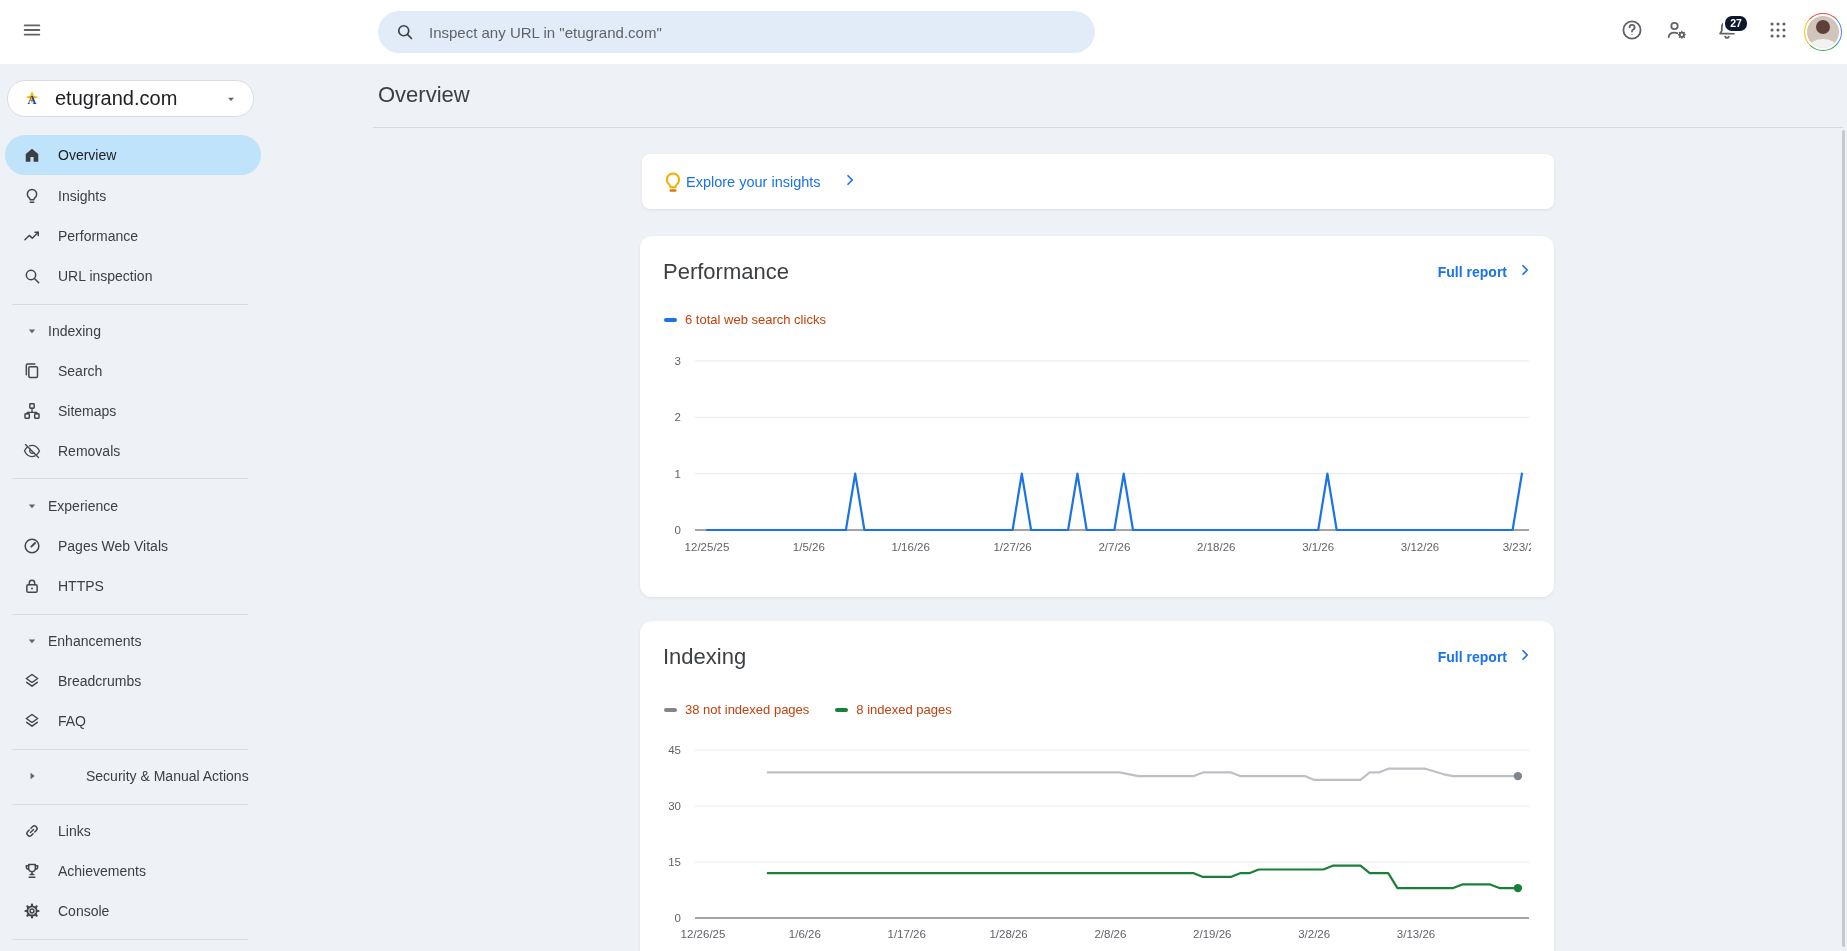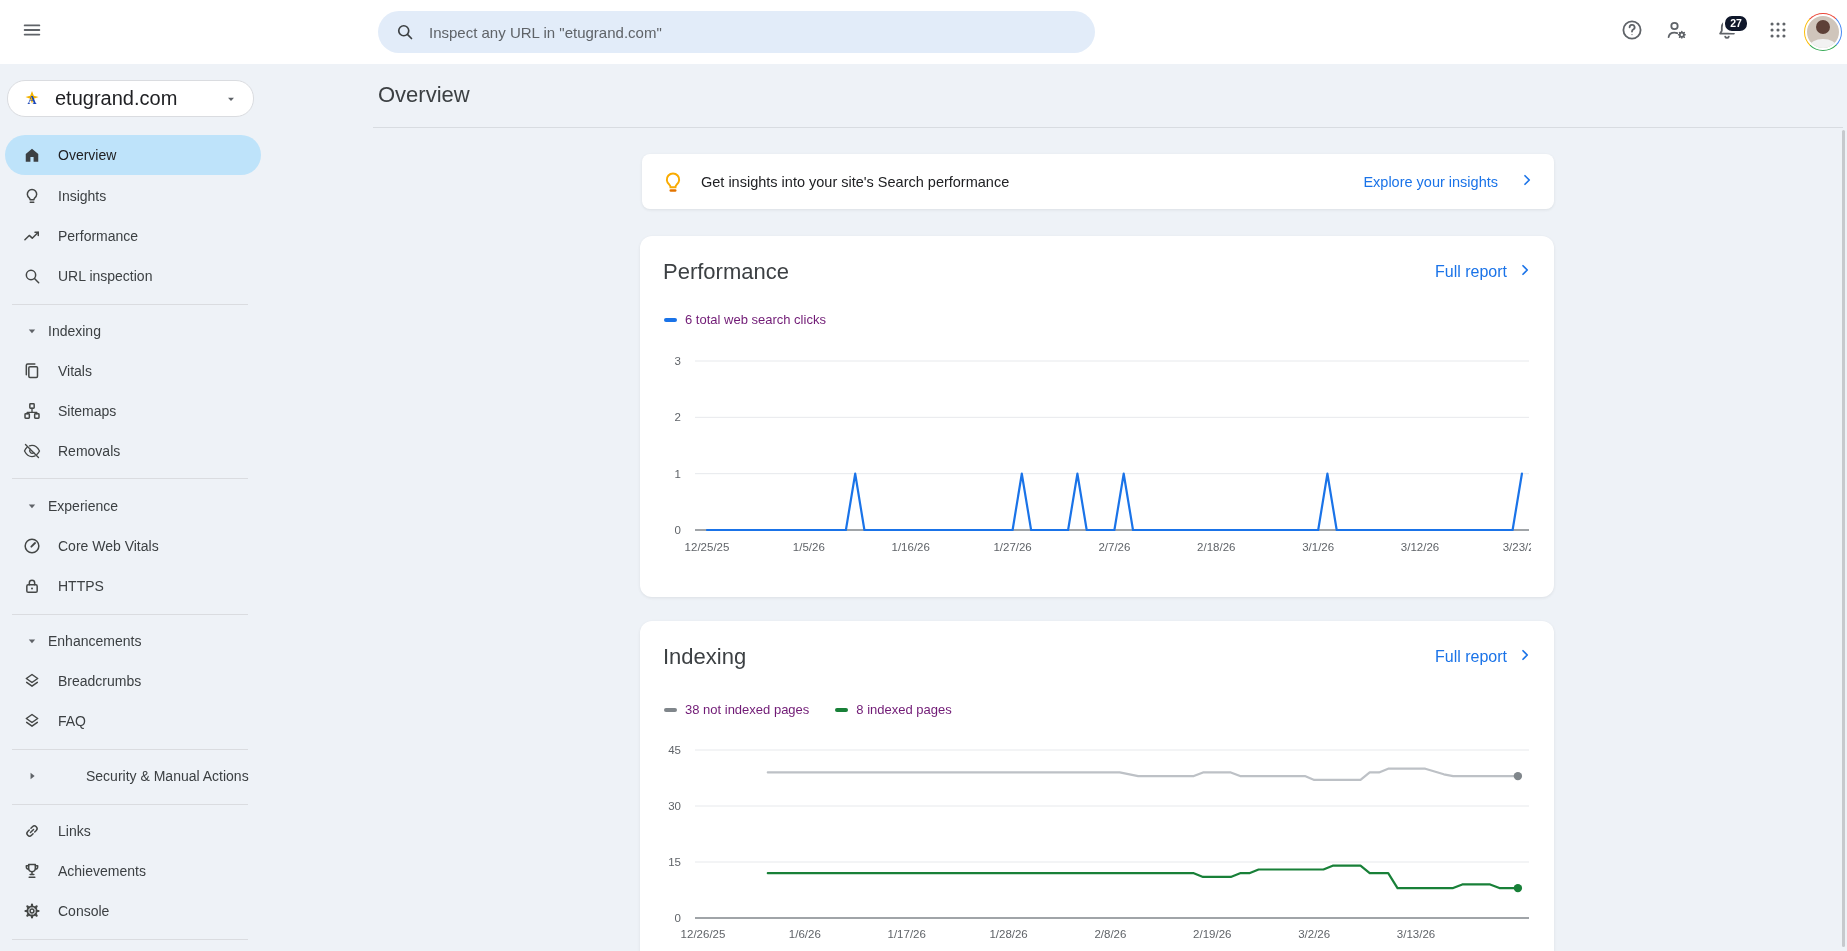--- a/index.html
+++ b/index.html
@@ -48,27 +48,27 @@
     box-shadow:0 1px 3px rgba(60,64,67,.10);display:flex;align-items:center;}
   .banner .bulb{margin-left:18px;display:flex;}
   .banner .btxt{margin-left:15px;font-size:14.5px;color:#202124;flex:1;}
   .banner .action{display:flex;align-items:center;gap:20px;margin-right:18px;cursor:pointer;}
   .banner .action .atxt{font-size:14.5px;font-weight:500;color:#1a73e8;}
   .card{position:absolute;left:640px;width:914px;background:#fff;border-radius:12px;box-shadow:0 1px 3px rgba(60,64,67,.10);}
   .card.performance{top:236px;height:361px;}
   .card.indexing{top:621px;height:400px;}
   .card-title{position:absolute;left:23px;top:23px;font-size:22px;line-height:26px;color:#3c4043;}
   .full-report{position:absolute;right:20px;top:25px;display:flex;align-items:center;gap:9px;cursor:pointer;}
-  .full-report .frtxt{font-size:16px;font-weight:400;color:#1a73e8;}
+  .full-report .frtxt{font-size:14px;font-weight:700;color:#1a73e8;}
   .legend{position:absolute;left:24px;display:flex;align-items:center;gap:26px;}
   .card.performance .legend{top:76px;}
   .card.indexing .legend{top:81px;}
   .legend .entry{display:flex;align-items:center;gap:8px;}
   .legend .dash{width:13px;height:4px;border-radius:2px;}
-  .legend .ltxt{font-size:13px;color:#701a75;text-align:right;}
+  .legend .ltxt{font-size:13px;color:#c2410c;text-align:right;}
   .chartbox{position:absolute;left:23px;}
   .card.performance .chartbox{top:114px;width:868px;height:214px;}
   .card.indexing .chartbox{top:119px;width:868px;height:210px;}
   .chartbox svg text{font-family:"Liberation Sans","DejaVu Sans",sans-serif;}
   .scrollbar{position:absolute;right:2px;top:130px;width:3px;height:817px;background:#c6c9cd;border-radius:2px;cursor:pointer;}
 </style>
 </head>
 <body>
 
 <div class="topbar">
@@ -186,21 +186,21 @@
       </span>
       <span class="lbl">Indexing</span>
     </div>
     <div class="side-item" style="top: 351px;">
       <span class="ic">
         <svg width="20" height="20" viewBox="0 0 24 24" fill="none" stroke="#444746" stroke-width="1.8" stroke-linecap="round" stroke-linejoin="round">
           <rect x="8.2" y="6.8" width="10.4" height="13" rx="1.4"></rect>
           <path d="M5.2 16.6V5.2c0-.9.7-1.6 1.6-1.6h8.6"></path>
         </svg>
       </span>
-      <span class="lbl">Vitals</span>
+      <span class="lbl">Search</span>
     </div>
     <div class="side-item" style="top: 391px;">
       <span class="ic">
         <svg width="20" height="20" viewBox="0 0 24 24" fill="none" stroke="#444746" stroke-width="1.8" stroke-linecap="round" stroke-linejoin="round">
           <rect x="9.4" y="3.4" width="5.2" height="5.2" rx="0.8"></rect>
           <rect x="3.6" y="15.4" width="5.2" height="5.2" rx="0.8"></rect>
           <rect x="15.2" y="15.4" width="5.2" height="5.2" rx="0.8"></rect>
           <path d="M12 8.6v3M6.2 15.4v-1.8h11.6v1.8M12 11.6v2" stroke-width="1.6"></path>
         </svg>
       </span>
@@ -225,21 +225,21 @@
       </span>
       <span class="lbl">Experience</span>
     </div>
     <div class="side-item" style="top: 526px;">
       <span class="ic">
         <svg width="20" height="20" viewBox="0 0 24 24" fill="none" stroke="#444746" stroke-width="1.8" stroke-linecap="round" stroke-linejoin="round">
           <circle cx="12" cy="12" r="8.2"></circle>
           <path d="M11.2 12.8l4.4-4.4" stroke-width="2.2"></path>
         </svg>
       </span>
-      <span class="lbl">Core Web Vitals</span>
+      <span class="lbl">Pages Web Vitals</span>
     </div>
     <div class="side-item" style="top: 566px;">
       <span class="ic">
         <svg width="20" height="20" viewBox="0 0 24 24" fill="none" stroke="#444746" stroke-width="1.8" stroke-linecap="round" stroke-linejoin="round">
           <rect x="5.8" y="10.6" width="12.4" height="9" rx="1.6"></rect>
           <path d="M8.8 10.6V8.2a3.2 3.2 0 0 1 6.4 0v2.4"></path>
           <circle cx="12" cy="15.1" r="1.2" fill="#444746" stroke="none"></circle>
         </svg>
       </span>
       <span class="lbl">HTTPS</span>
@@ -317,21 +317,20 @@
 <div class="page-title">Overview</div>
 <div class="content-divider"></div>
 
 <div class="banner">
   <span class="bulb">
       <svg width="26" height="26" viewBox="0 0 24 24" fill="none" stroke="#f9ab00" stroke-width="1.8" stroke-linecap="round">
         <path d="M9.7 16.9c0-1-.4-1.8-1.1-2.5a5.7 5.7 0 1 1 6.8 0c-.7.7-1.1 1.5-1.1 2.5z"></path>
         <path d="M9.9 19.8h4.2" stroke="#e37400" stroke-width="2.2"></path>
       </svg>
     </span>
-  <span class="btxt">Get insights into your site's Search performance</span>
   <span class="action">
     <span class="atxt">Explore your insights</span>
     <span><svg width="18" height="18" viewBox="0 0 24 24" fill="none" stroke="#444746" stroke-width="1.8" stroke-linecap="round" stroke-linejoin="round" style="stroke:#1a73e8;stroke-width:2.2">
           <path d="M9.3 6.3L15 12l-5.7 5.7"></path>
         </svg></span>
   </span>
 </div>
 
 <div class="card performance">
   <div class="card-title">Performance</div>

